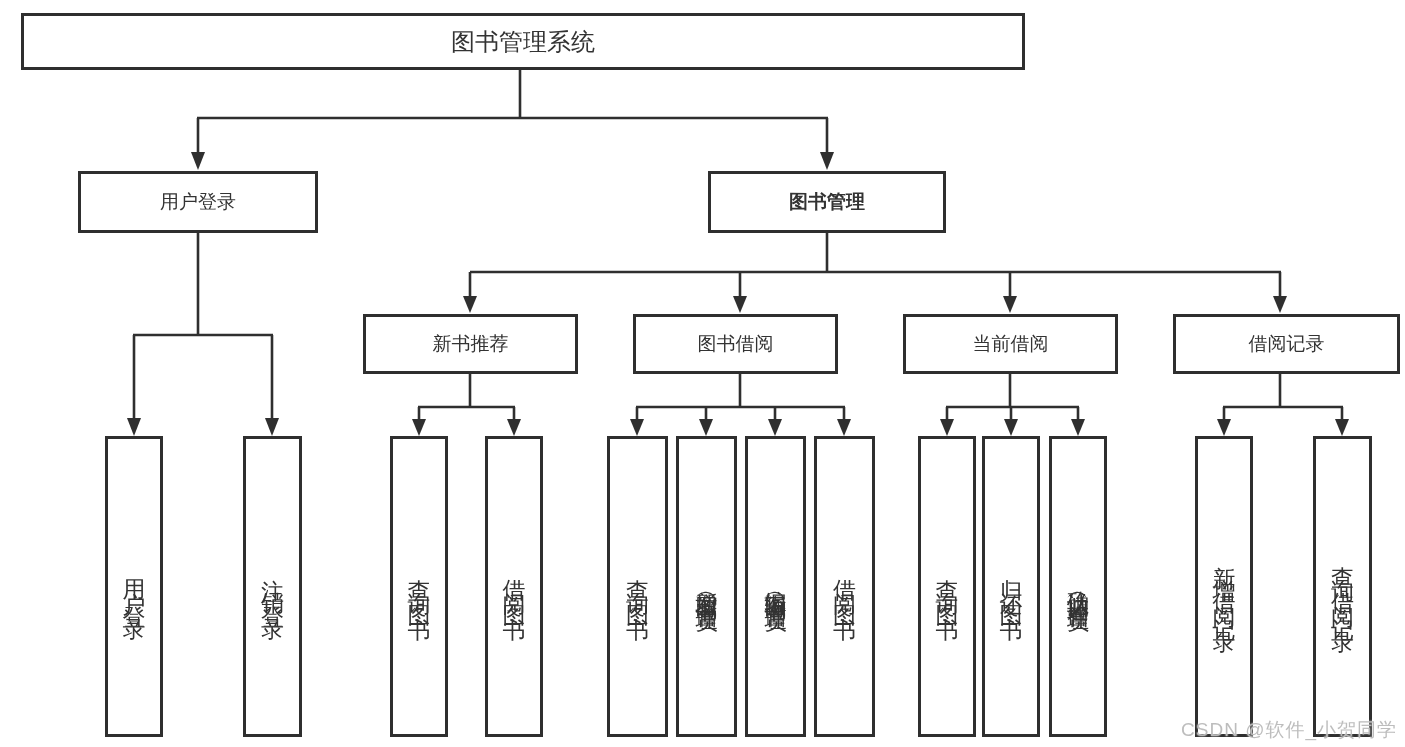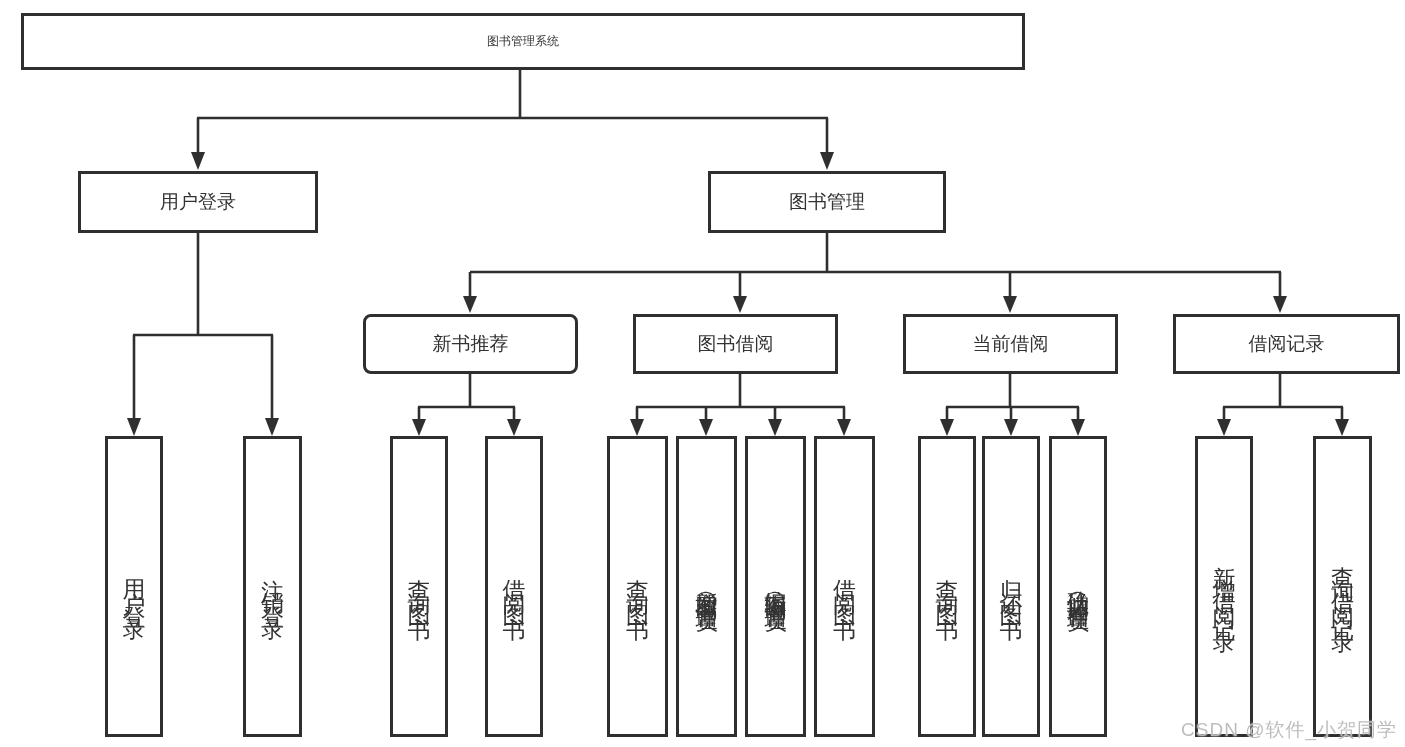--- a/index.html
+++ b/index.html
@@ -18,21 +18,21 @@
   }
   .node {
     position: absolute;
     background: #ffffff;
     border: 3px solid #2f2f2f;
     display: flex;
     align-items: center;
     justify-content: center;
     box-sizing: border-box;
   }
-  .node.root span { font-size: 12px; }
+  .node.root span { font-size: 24px; }
   .node.branch span { font-size: 19px; }
   .leaf {
     position: absolute;
     background: #ffffff;
     border: 3px solid #2f2f2f;
     display: flex;
     align-items: center;
     justify-content: center;
     box-sizing: border-box;
   }
@@ -137,25 +137,25 @@
     </g>
   </svg>
 
   <div class="node root" style="left:21px; top:13px; width:1004px; height:57px;">
     <span>图书管理系统</span>
   </div>
 
   <div class="node branch" style="left:78px; top:171px; width:240px; height:62px;">
     <span>用户登录</span>
   </div>
-  <div class="node branch" style="left:708px; top:171px; width:238px; height:62px;">
+  <div class="node branch" style="left:708px; top:171px; width:238px; height:62px;font-weight:bold;">
     <span>图书管理</span>
   </div>
 
-  <div class="node branch" style="left:363px; top:314px; width:215px; height:60px;border-radius:8px;">
+  <div class="node branch" style="left:363px; top:314px; width:215px; height:60px;">
     <span>新书推荐</span>
   </div>
   <div class="node branch" style="left:633px; top:314px; width:205px; height:60px;">
     <span>图书借阅</span>
   </div>
   <div class="node branch" style="left:903px; top:314px; width:215px; height:60px;">
     <span>当前借阅</span>
   </div>
   <div class="node branch" style="left:1173px; top:314px; width:227px; height:60px;">
     <span>借阅记录</span>

